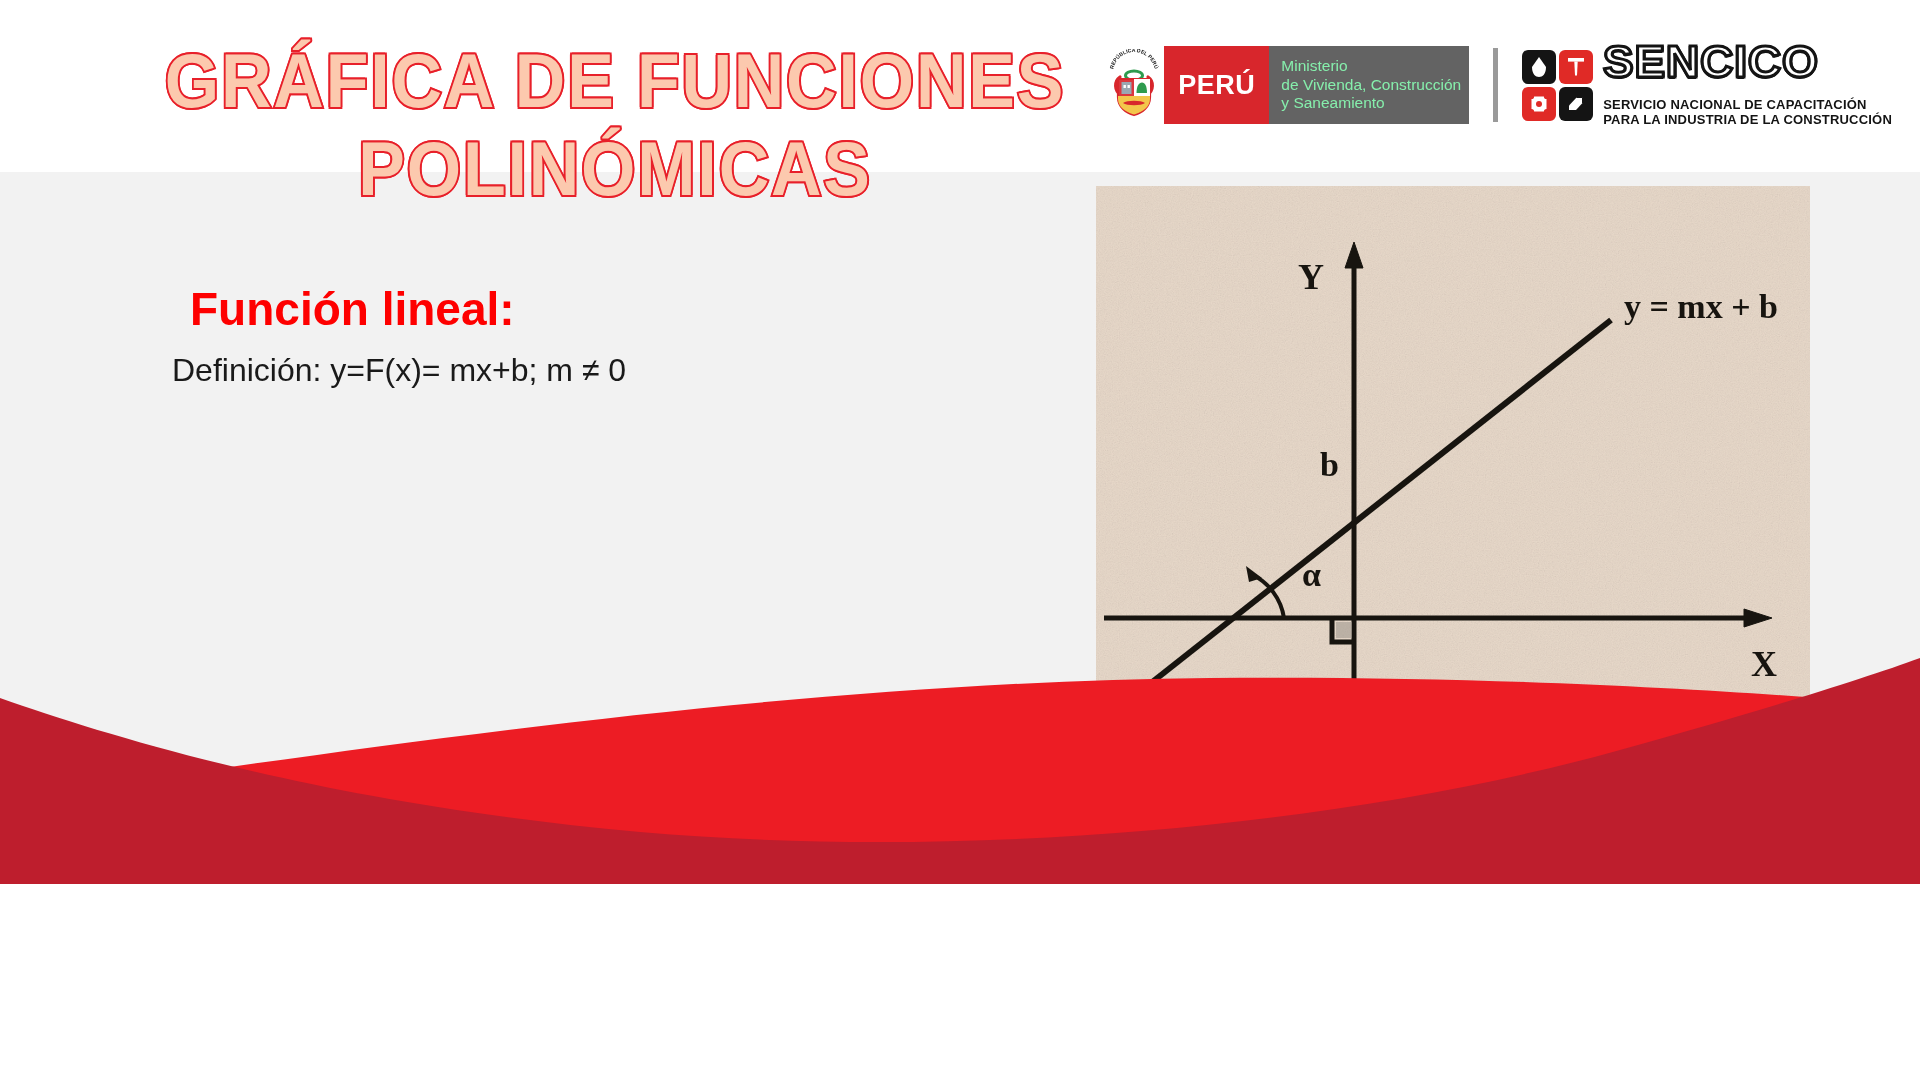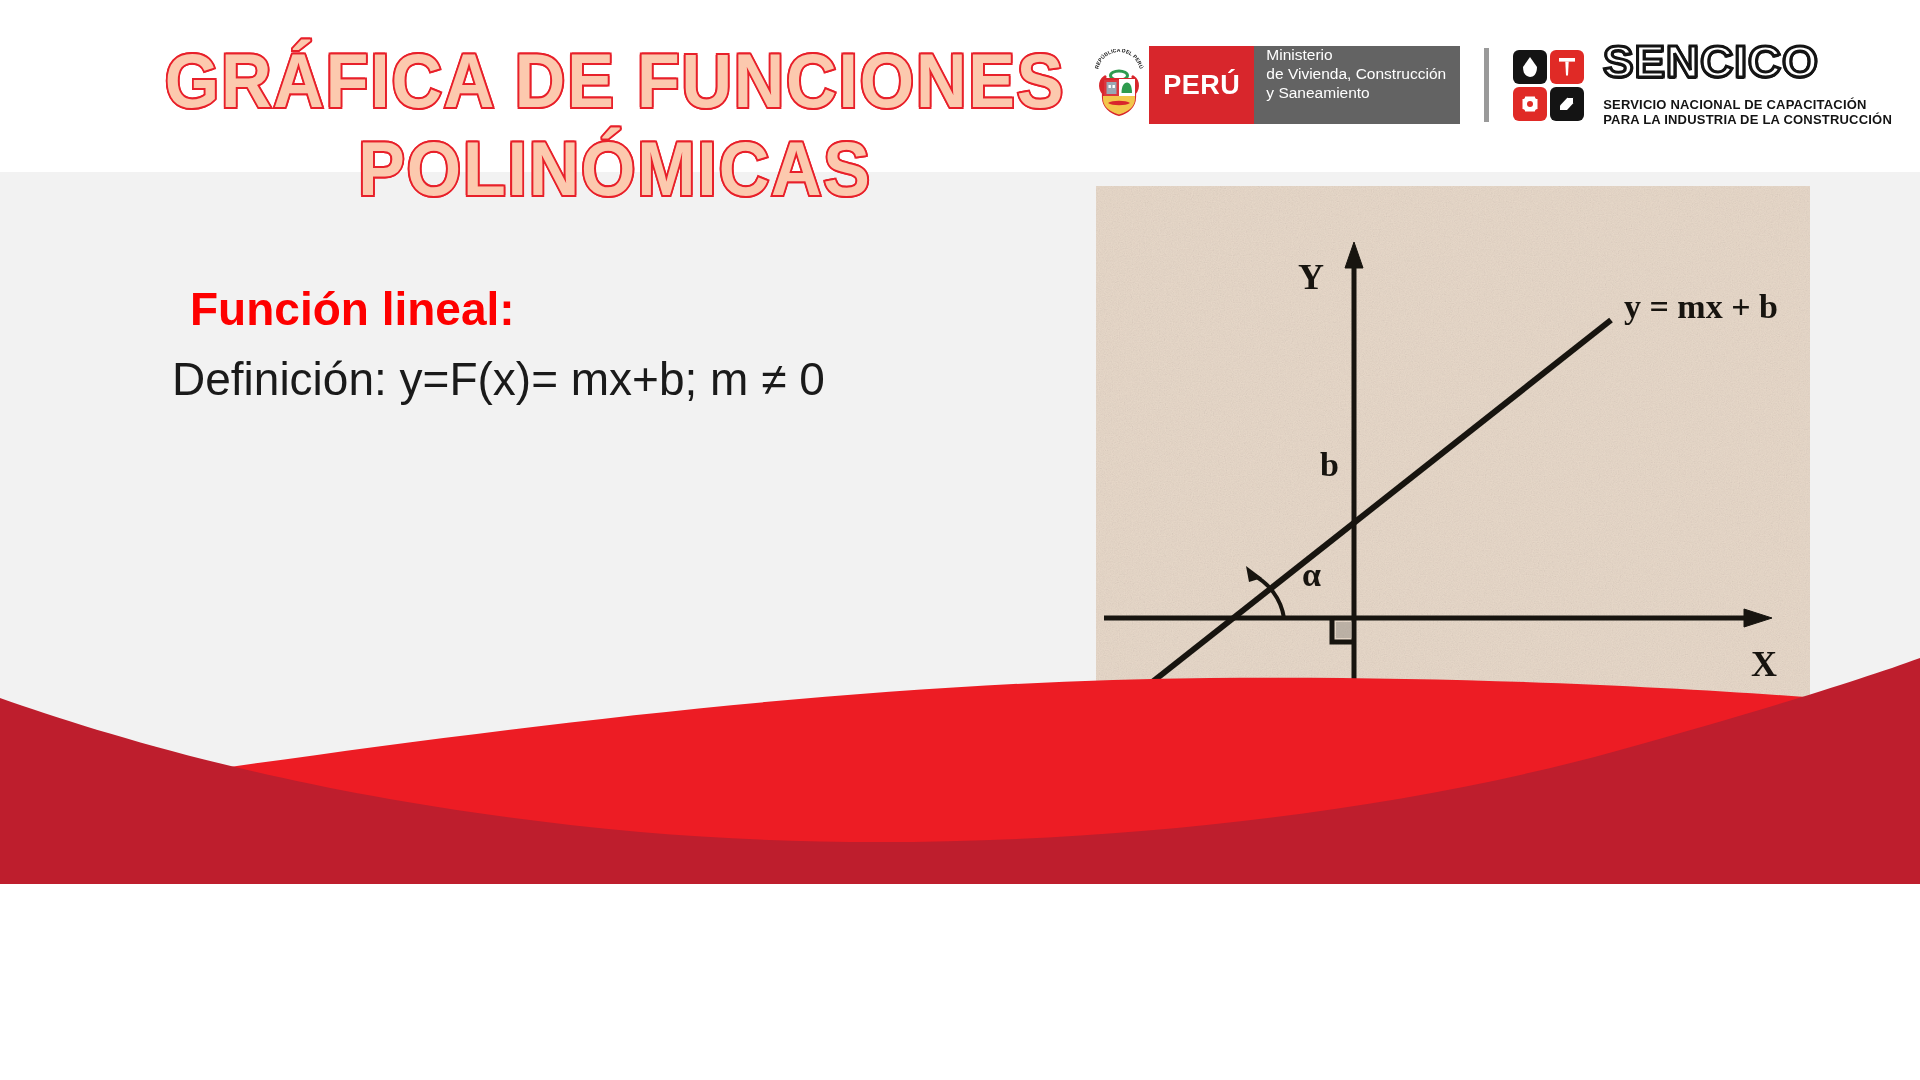--- a/index.html
+++ b/index.html
@@ -86,41 +86,42 @@
     display: flex;
     align-items: center;
     justify-content: center;
     padding: 16px 14px;
     font-size: 27px;
     font-weight: 700;
     letter-spacing: 0.5px;
   }
   .ministry-block {
     background: #636363;
-    color: #ffffff;
+    color: #86efac;
     display: flex;
     flex-direction: column;
-    padding: 0 14px 0 12px;
+    justify-content: center;
+    padding: 0 8px 0 12px;
     font-size: 15.5px;
     line-height: 1.22;
     white-space: nowrap;
   }
 
   
   .logo-divider {
     width: 5px;
     height: 74px;
     background: #9A9A9A;
   }
 
   
   .logo-sencico {
     display: flex;
     align-items: center;
-    gap: 19px;
+    gap: 10px;
     height: 78px;
   }
   .sencico-tiles {
     display: grid;
     grid-template-columns: 34px 34px;
     grid-template-rows: 34px 34px;
     gap: 3px;
   }
   .tile {
     border-radius: 6px;
@@ -169,21 +170,21 @@
     z-index: 4;
   }
   .lead {
     font-size: 46px;
     font-weight: 700;
     color: #FE0000;
     margin: 0 0 12px 18px;
     line-height: 1.2;
   }
   .body-line {
-    font-size: 46px;
+    font-size: 32px;
     font-weight: 400;
     color: #1A1A1A;
     margin: 0 0 4px 0;
     line-height: 1.32;
     white-space: nowrap;
   }
 
   
   .figure-frame {
     position: absolute;

